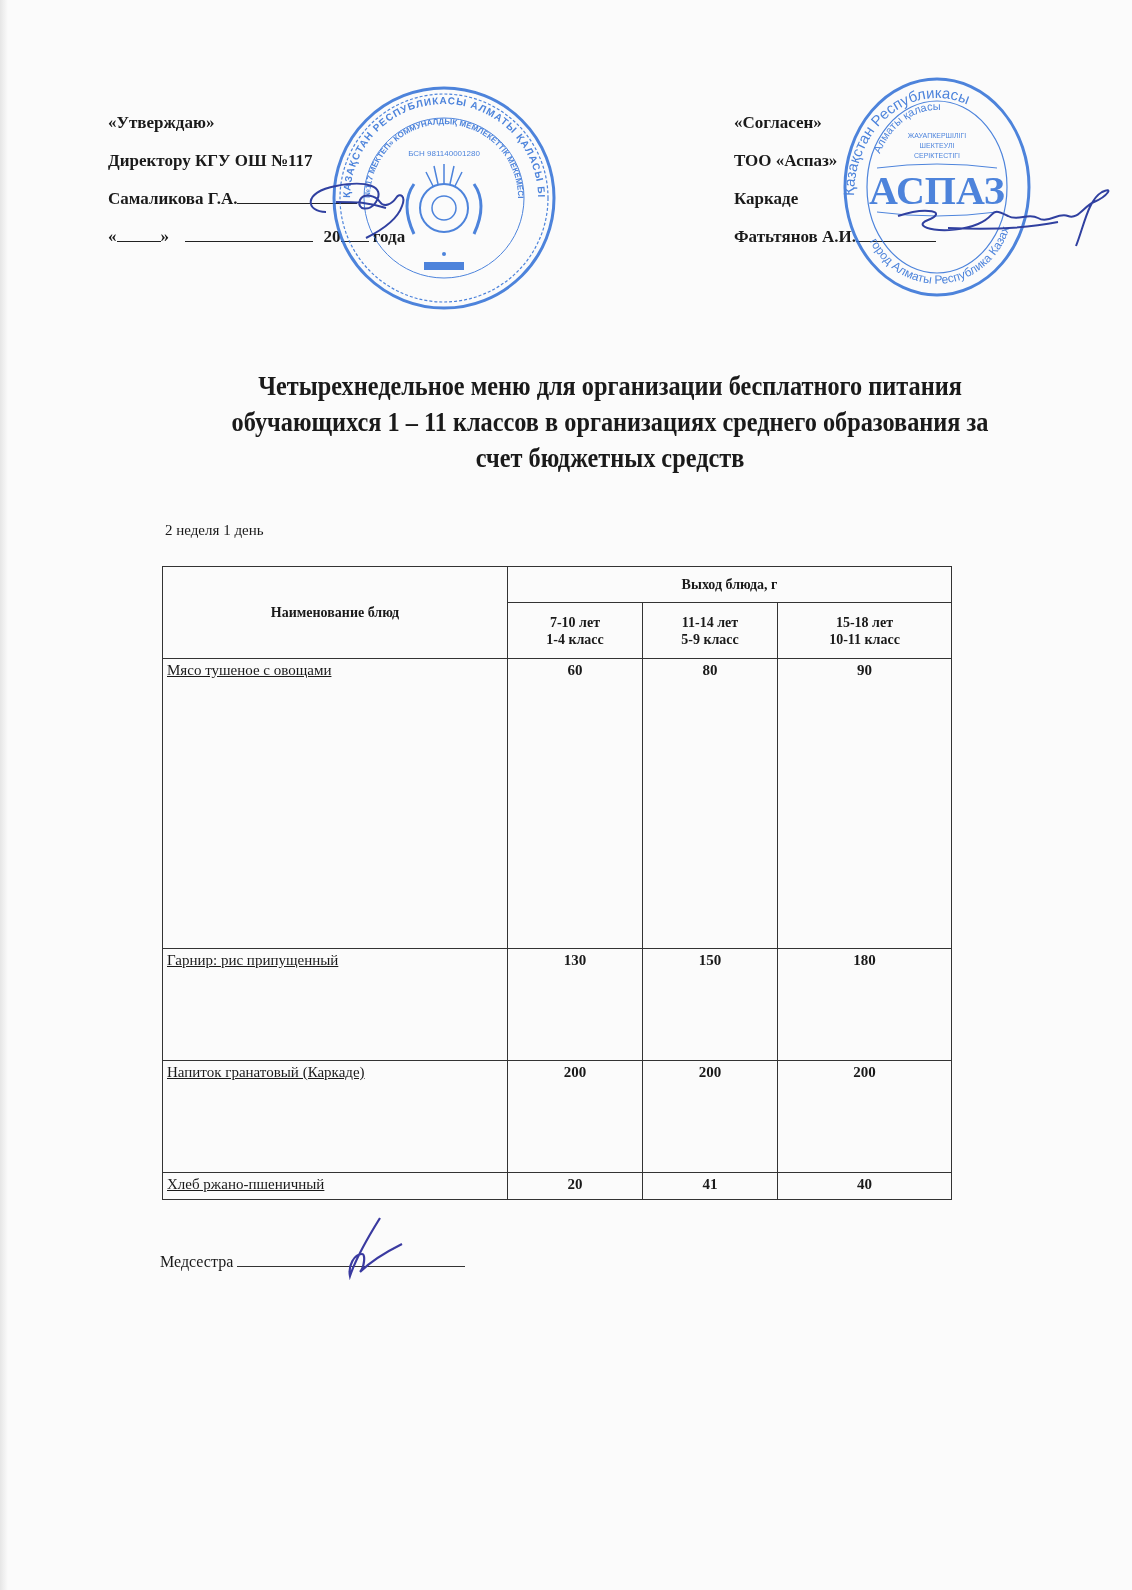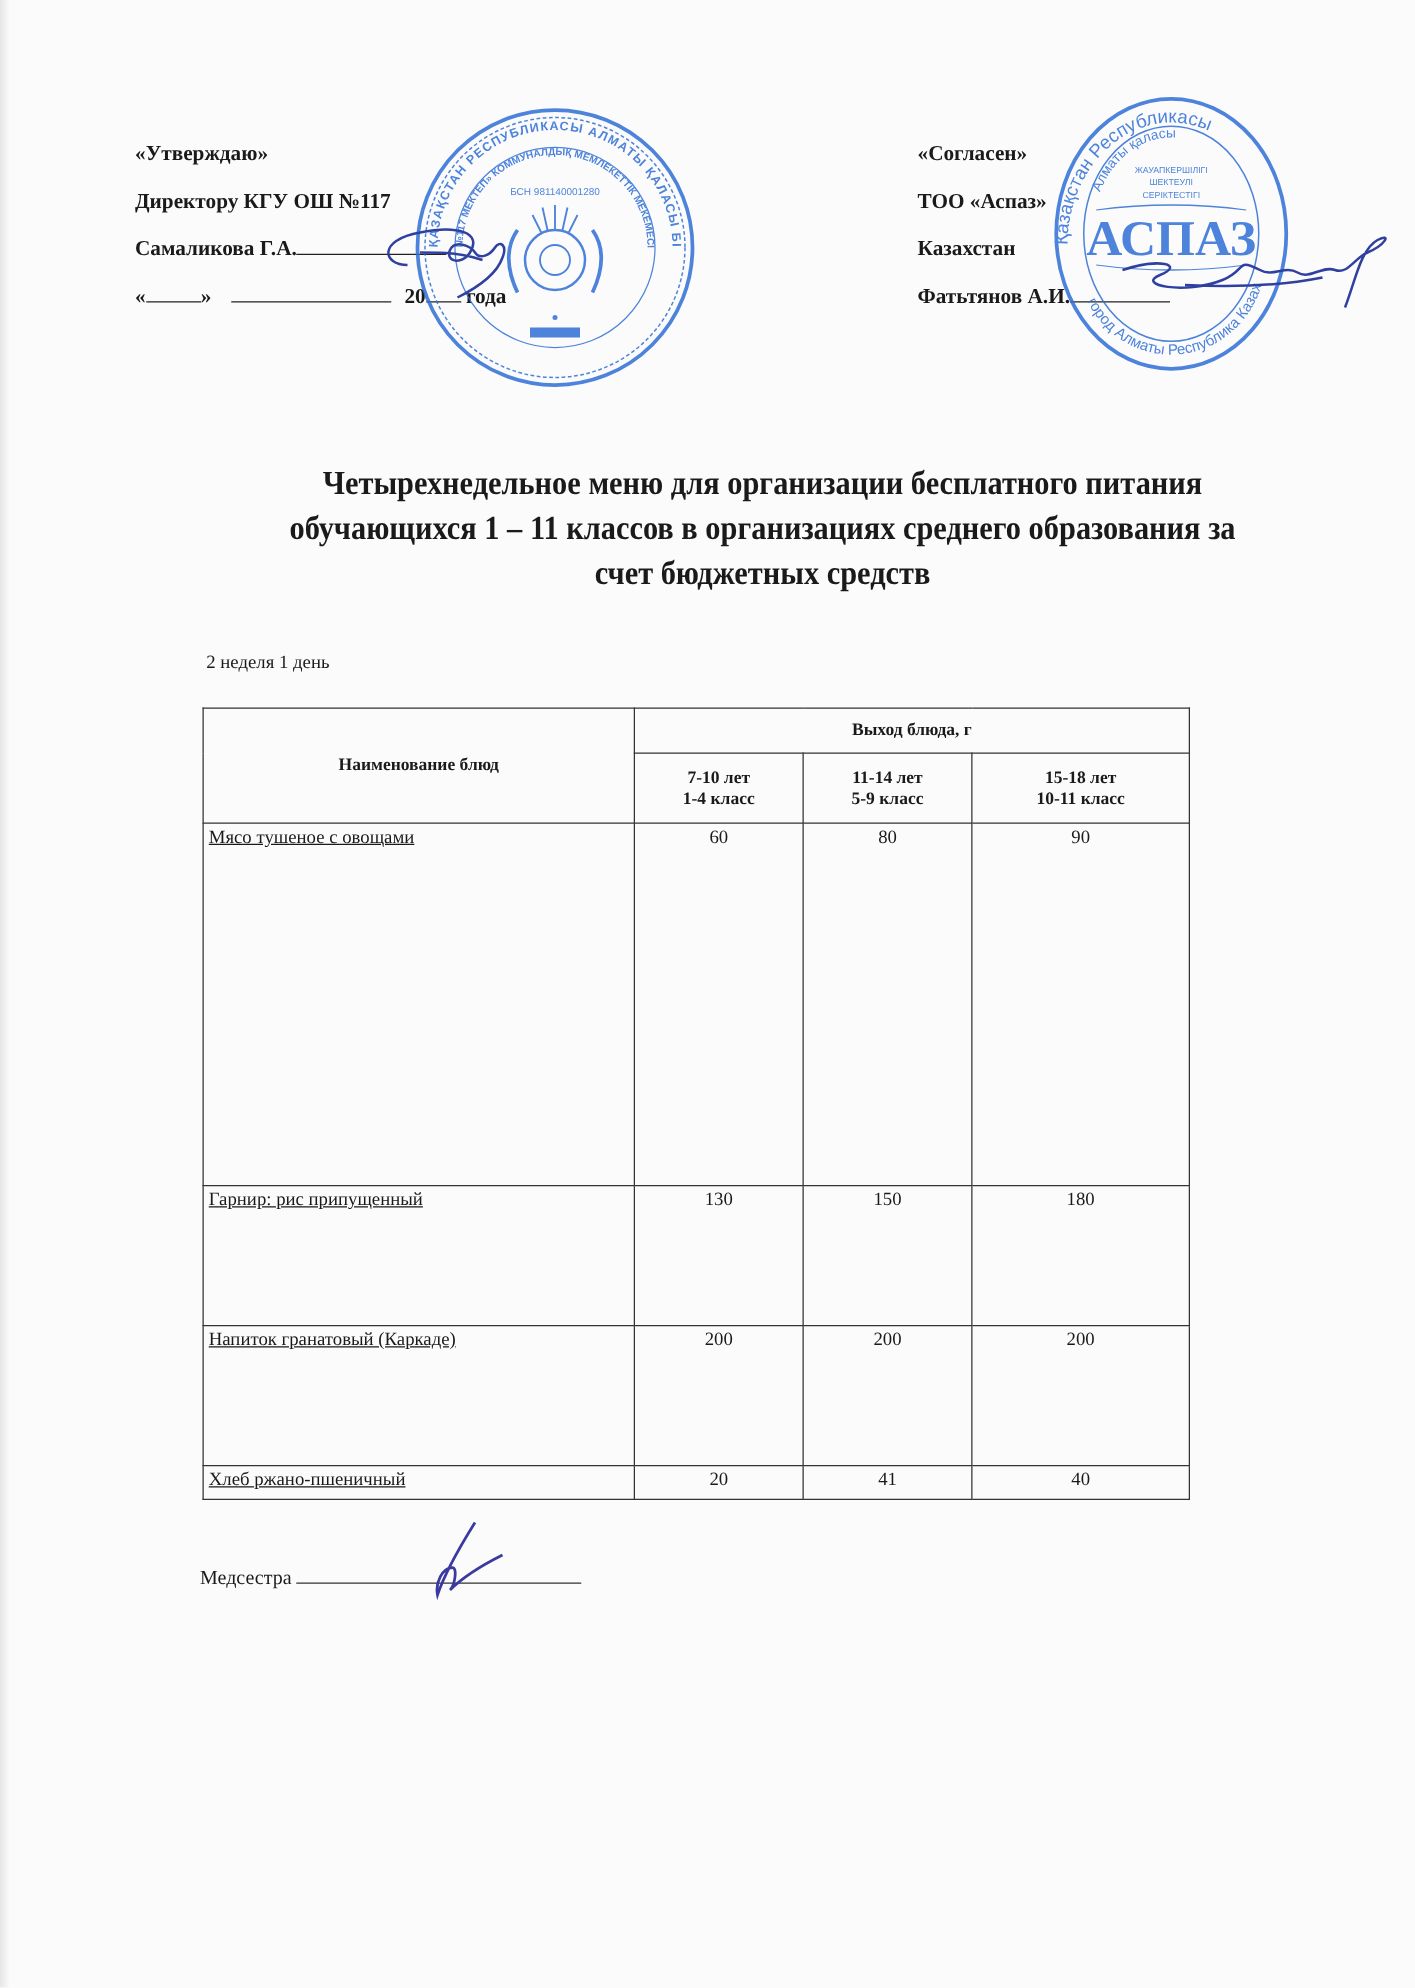--- a/index.html
+++ b/index.html
@@ -31,21 +31,21 @@
     table.menu {
       position: absolute; left: 162px; top: 566px; width: 790px;
       border-collapse: collapse; font-size: 15px;
     }
     table.menu td, table.menu th { border: 1.3px solid #333; padding: 0; }
     table.menu th { font-weight: bold; font-size: 14px; vertical-align: middle; }
     .th-name { width: 344px; }
     .th-group { height: 35px; }
     .th-age { height: 55px; line-height: 17px; }
     .td-name { padding: 3px 4px 0 4px !important; vertical-align: top; text-decoration: underline; }
-    .td-num { text-align: center; vertical-align: top; padding-top: 3px !important; }
+    .td-num { text-align: center; vertical-align: top; padding-top: 3px !important; font-weight: bold; }
 
     .nurse { position: absolute; left: 160px; top: 1252px; font-size: 16px; white-space: nowrap; }
     .nurse .line { display: inline-block; width: 228px; border-bottom: 1.3px solid #333; margin-left: 4px; height: 14px; }
     .sig { position: absolute; pointer-events: none; }
   </style>
 </head>
 <body>
 
 <div class="page-edge"></div>
 
@@ -90,21 +90,21 @@
   </svg>
 </div>
 
 <svg class="sig" style="left:296px;top:172px;width:130px;height:80px" viewBox="0 0 130 80">
   <path d="M 30 40 C 10 40 6 20 40 14 C 70 8 90 14 80 30 C 74 40 60 38 64 28 C 68 20 80 24 84 30 C 88 36 96 32 100 26 C 104 20 110 24 106 34 C 102 46 90 56 70 66 M 40 30 C 60 30 72 30 90 36" fill="none" stroke="#3040a0" stroke-width="2"></path>
 </svg>
 
 <div class="agree-block">
   <div>«Согласен»</div>
   <div>ТОО «Аспаз»</div>
-  <div>Казахстан</div>
+  <div>Каркаде</div>
   <div>
     <span>Фатьтянов А.И.</span><span class="underline" style="width:80px"></span>
   </div>
 </div>
 
 <div class="stamp" style="left:842px;top:76px;width:190px;height:222px;opacity:0.85">
   <svg viewBox="0 0 190 222">
     <ellipse cx="95" cy="111" rx="92" ry="108" fill="none" stroke="#2f6fd6" stroke-width="3"></ellipse>
     <ellipse cx="95" cy="111" rx="70" ry="86" fill="none" stroke="#2f6fd6" stroke-width="1.2"></ellipse>
     <defs>

